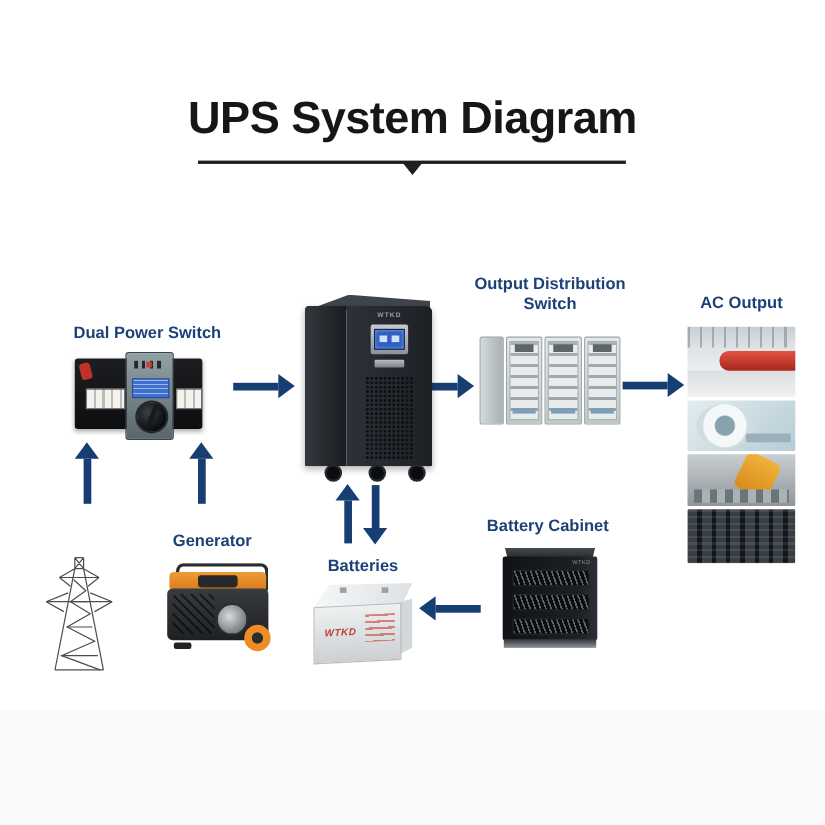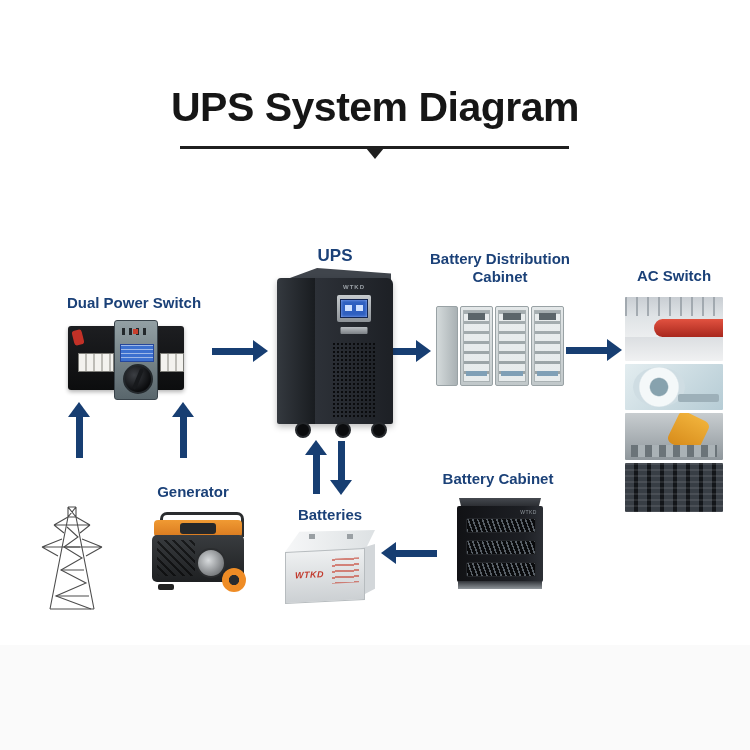--- a/index.html
+++ b/index.html
@@ -178,23 +178,22 @@
 <body>
 
 <div class="stage">
   <div class="bottom-band"></div>
 
   <div class="title">UPS System Diagram</div>
   <div class="rule"></div>
   <div class="rule-tri"></div>
 
   <div class="nlabel" style="left:58px;top:294px;width:152px">Dual Power Switch</div>
-  <div class="nlabel" style="left:277px;top:246px;width:116px;font-size:17px">UPS</div>
-  <div class="nlabel" style="left:420px;top:250px;width:160px">Battery Distribution Cabinet</div>
-  <div class="nlabel" style="left:625px;top:267px;width:98px">AC Switch</div>
+  <div class="nlabel" style="left:420px;top:250px;width:160px">Output Distribution Switch</div>
+  <div class="nlabel" style="left:625px;top:267px;width:98px">AC Output</div>
   <div class="nlabel" style="left:138px;top:483px;width:110px">Generator</div>
   <div class="nlabel" style="left:284px;top:506px;width:92px">Batteries</div>
   <div class="nlabel" style="left:430px;top:470px;width:136px">Battery Cabinet</div>
 
   <div class="arrow arrow-right" style="left:212px;top:340px;width:56px">
       <div class="shaft"></div>
       <div class="head"></div>
     </div>
   <div class="arrow arrow-right" style="left:381px;top:340px;width:50px">
       <div class="shaft"></div>

